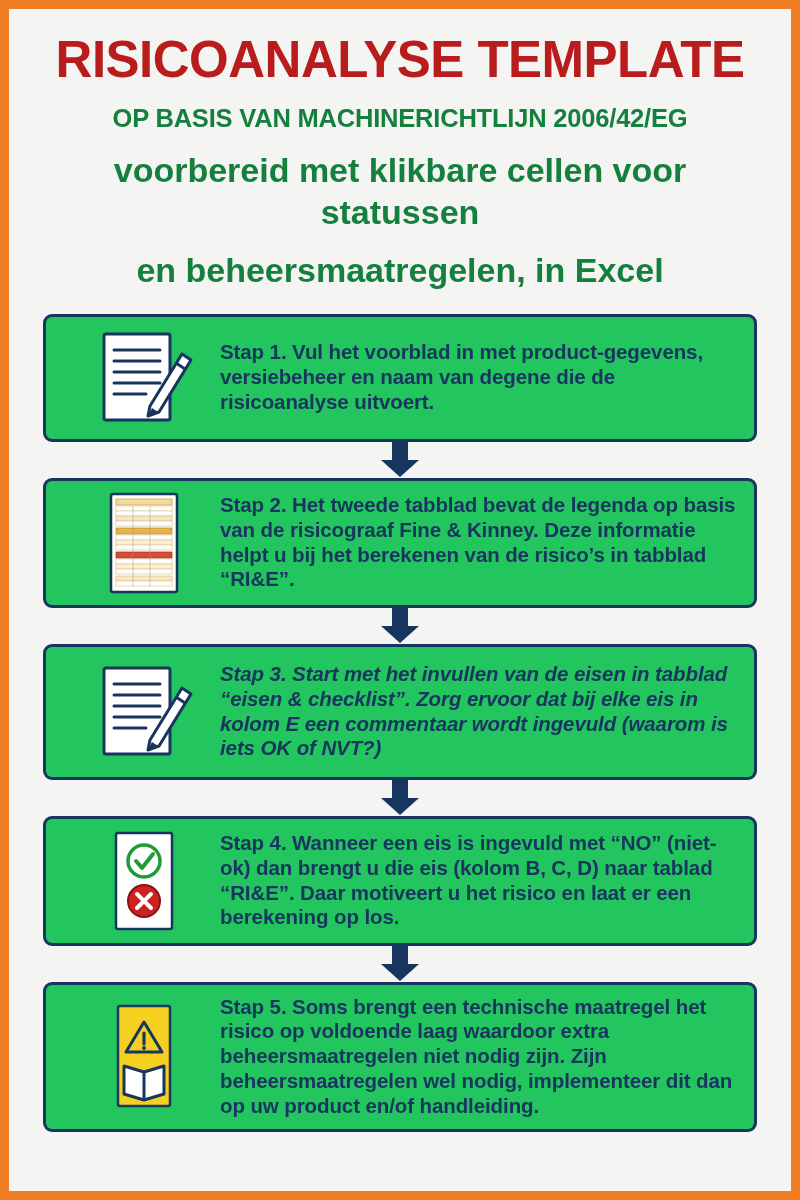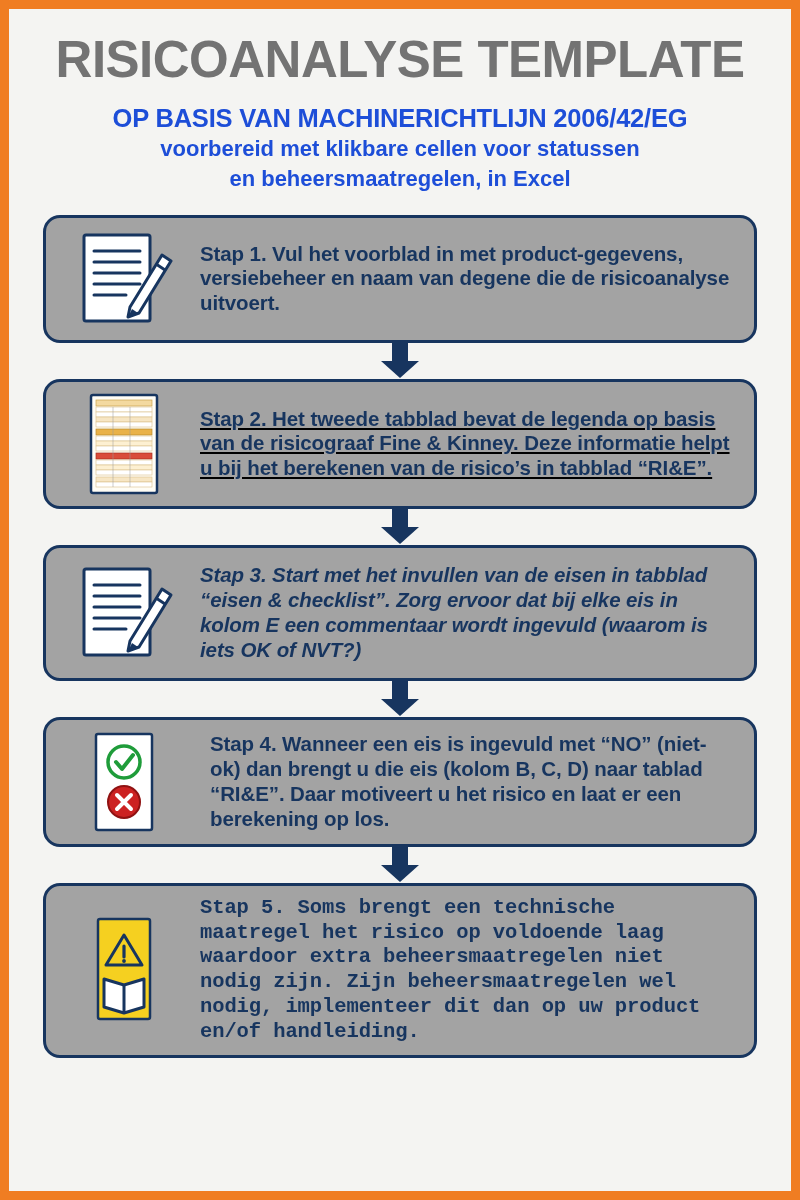--- a/index.html
+++ b/index.html
@@ -17,60 +17,60 @@
   }
   .inner {
     position: absolute;
     top: 0; left: 0; right: 0; bottom: 0;
     padding: 18px 34px 10px 34px;
   }
 
   
   .title {
     text-align: center;
-    color: #737373;
+    color: #b91c1c;
     font-weight: bold;
     font-size: 51px;
     letter-spacing: -0.5px;
     line-height: 1.05;
     margin-top: 6px;
   }
   .subtitle-wrap {
     text-align: center;
-    color: #1d4ed8;
+    color: #15803d;
     margin-top: 16px;
   }
   .sub1 {
     font-size: 25.5px;
     font-weight: 600;
     letter-spacing: -0.2px;
     line-height: 1.2;
   }
   .sub2 {
-    font-size: 22px;
+    font-size: 34px;
     font-weight: bold;
     line-height: 1.22;
-    margin-top: 3px;
+    margin-top: 17px;
   }
 
   
   .steps {
     margin-top: 22px;
     display: flex;
     flex-direction: column;
     align-items: stretch;
   }
   .step {
     position: relative;
     border: 3px solid #17355f;
-    border-radius: 17px;
-    background: #a3a3a3;
+    border-radius: 9px;
+    background: #22c55e;
     display: flex;
     align-items: center;
-    padding: 10px 14px 10px 2px;
+    padding: 10px 14px 10px 22px;
     min-height: 120px;
   }
   .icon-cell {
     width: 152px;
     flex: 0 0 152px;
     display: flex;
     align-items: center;
     justify-content: center;
   }
   .text-cell {
@@ -128,21 +128,21 @@
         <div class="text-cell">Stap 1. Vul het voorblad in met product-gegevens, versiebeheer en naam van degene die de risicoanalyse uitvoert.</div>
       </div>
 
       <div class="arrow">
         <svg width="46" height="36" viewBox="0 0 46 36">
           <rect x="15" y="0" width="16" height="20" fill="#17355f"></rect>
           <path d="M4 18 L42 18 L23 35 Z" fill="#17355f"></path>
         </svg>
       </div>
 
-      <div class="step" style="min-height:128px;text-decoration:underline;">
+      <div class="step" style="min-height:128px;">
         <div class="icon-cell">
           <svg width="98" height="104" viewBox="0 0 98 104">
             <rect x="16" y="3" width="66" height="98" rx="2" fill="#fffdf5" stroke="#17355f" stroke-width="2.5"></rect>
             <g>
               <rect x="21" y="8" width="56" height="6" fill="#f3d9a0" stroke="#c9a24a" stroke-width="0.7"></rect>
               <rect x="21" y="15" width="56" height="5" fill="#ffffff" stroke="#d9c08a" stroke-width="0.6"></rect>
               <rect x="21" y="20" width="56" height="5" fill="#ffffff" stroke="#d9c08a" stroke-width="0.6"></rect>
               <rect x="21" y="25" width="56" height="5" fill="#f7e6c4" stroke="#d9c08a" stroke-width="0.6"></rect>
               <rect x="21" y="30" width="56" height="5" fill="#ffffff" stroke="#d9c08a" stroke-width="0.6"></rect>
               <rect x="21" y="37" width="56" height="6" fill="#e9b24a" stroke="#b98a2c" stroke-width="0.7"></rect>
@@ -193,21 +193,21 @@
         <div class="text-cell">Stap 3. Start met het invullen van de eisen in tabblad “eisen &amp; checklist”. Zorg ervoor dat bij elke eis in kolom E een commentaar wordt ingevuld (waarom is iets OK of NVT?)</div>
       </div>
 
       <div class="arrow">
         <svg width="46" height="36" viewBox="0 0 46 36">
           <rect x="15" y="0" width="16" height="20" fill="#17355f"></rect>
           <path d="M4 18 L42 18 L23 35 Z" fill="#17355f"></path>
         </svg>
       </div>
 
-      <div class="step" style="min-height:126px;gap:10px;">
+      <div class="step" style="min-height:126px;">
         <div class="icon-cell">
           <svg width="92" height="104" viewBox="0 0 92 104">
             <rect x="18" y="4" width="56" height="96" rx="2" fill="#ffffff" stroke="#17355f" stroke-width="2.5"></rect>
             <g>
               <circle cx="46" cy="32" r="16" fill="#ffffff" stroke="#1f9c3a" stroke-width="3.5"></circle>
               <path d="M38 32 L44 39 L55 25" fill="none" stroke="#1f9c3a" stroke-width="4" stroke-linecap="round" stroke-linejoin="round"></path>
             </g>
             <g>
               <circle cx="46" cy="72" r="16" fill="#cc2222" stroke="#8f1212" stroke-width="2"></circle>
               <path d="M39 65 L53 79 M53 65 L39 79" stroke="#ffffff" stroke-width="4" stroke-linecap="round"></path>
@@ -217,21 +217,21 @@
         <div class="text-cell">Stap 4. Wanneer een eis is ingevuld met “NO” (niet-ok) dan brengt u die eis (kolom B, C, D) naar tablad “RI&amp;E”. Daar motiveert u het risico en laat er een berekening op los.</div>
       </div>
 
       <div class="arrow">
         <svg width="46" height="36" viewBox="0 0 46 36">
           <rect x="15" y="0" width="16" height="20" fill="#17355f"></rect>
           <path d="M4 18 L42 18 L23 35 Z" fill="#17355f"></path>
         </svg>
       </div>
 
-      <div class="step" style="min-height:136px;font-family:Liberation Mono, monospace;">
+      <div class="step" style="min-height:136px;">
         <div class="icon-cell">
           <svg width="92" height="110" viewBox="0 0 92 110">
             <rect x="20" y="4" width="52" height="100" rx="2" fill="#f5d020" stroke="#17355f" stroke-width="2.5"></rect>
             <g>
               <path d="M46 20 L64 50 L28 50 Z" fill="#f5d020" stroke="#17355f" stroke-width="3" stroke-linejoin="round"></path>
               <line x1="46" y1="31" x2="46" y2="42" stroke="#17355f" stroke-width="3.2" stroke-linecap="round"></line>
               <circle cx="46" cy="46" r="1.9" fill="#17355f"></circle>
             </g>
             <g>
               <path d="M26 64 L46 70 L66 64 L66 92 L46 98 L26 92 Z" fill="#ffffff" stroke="#17355f" stroke-width="3" stroke-linejoin="round"></path>

